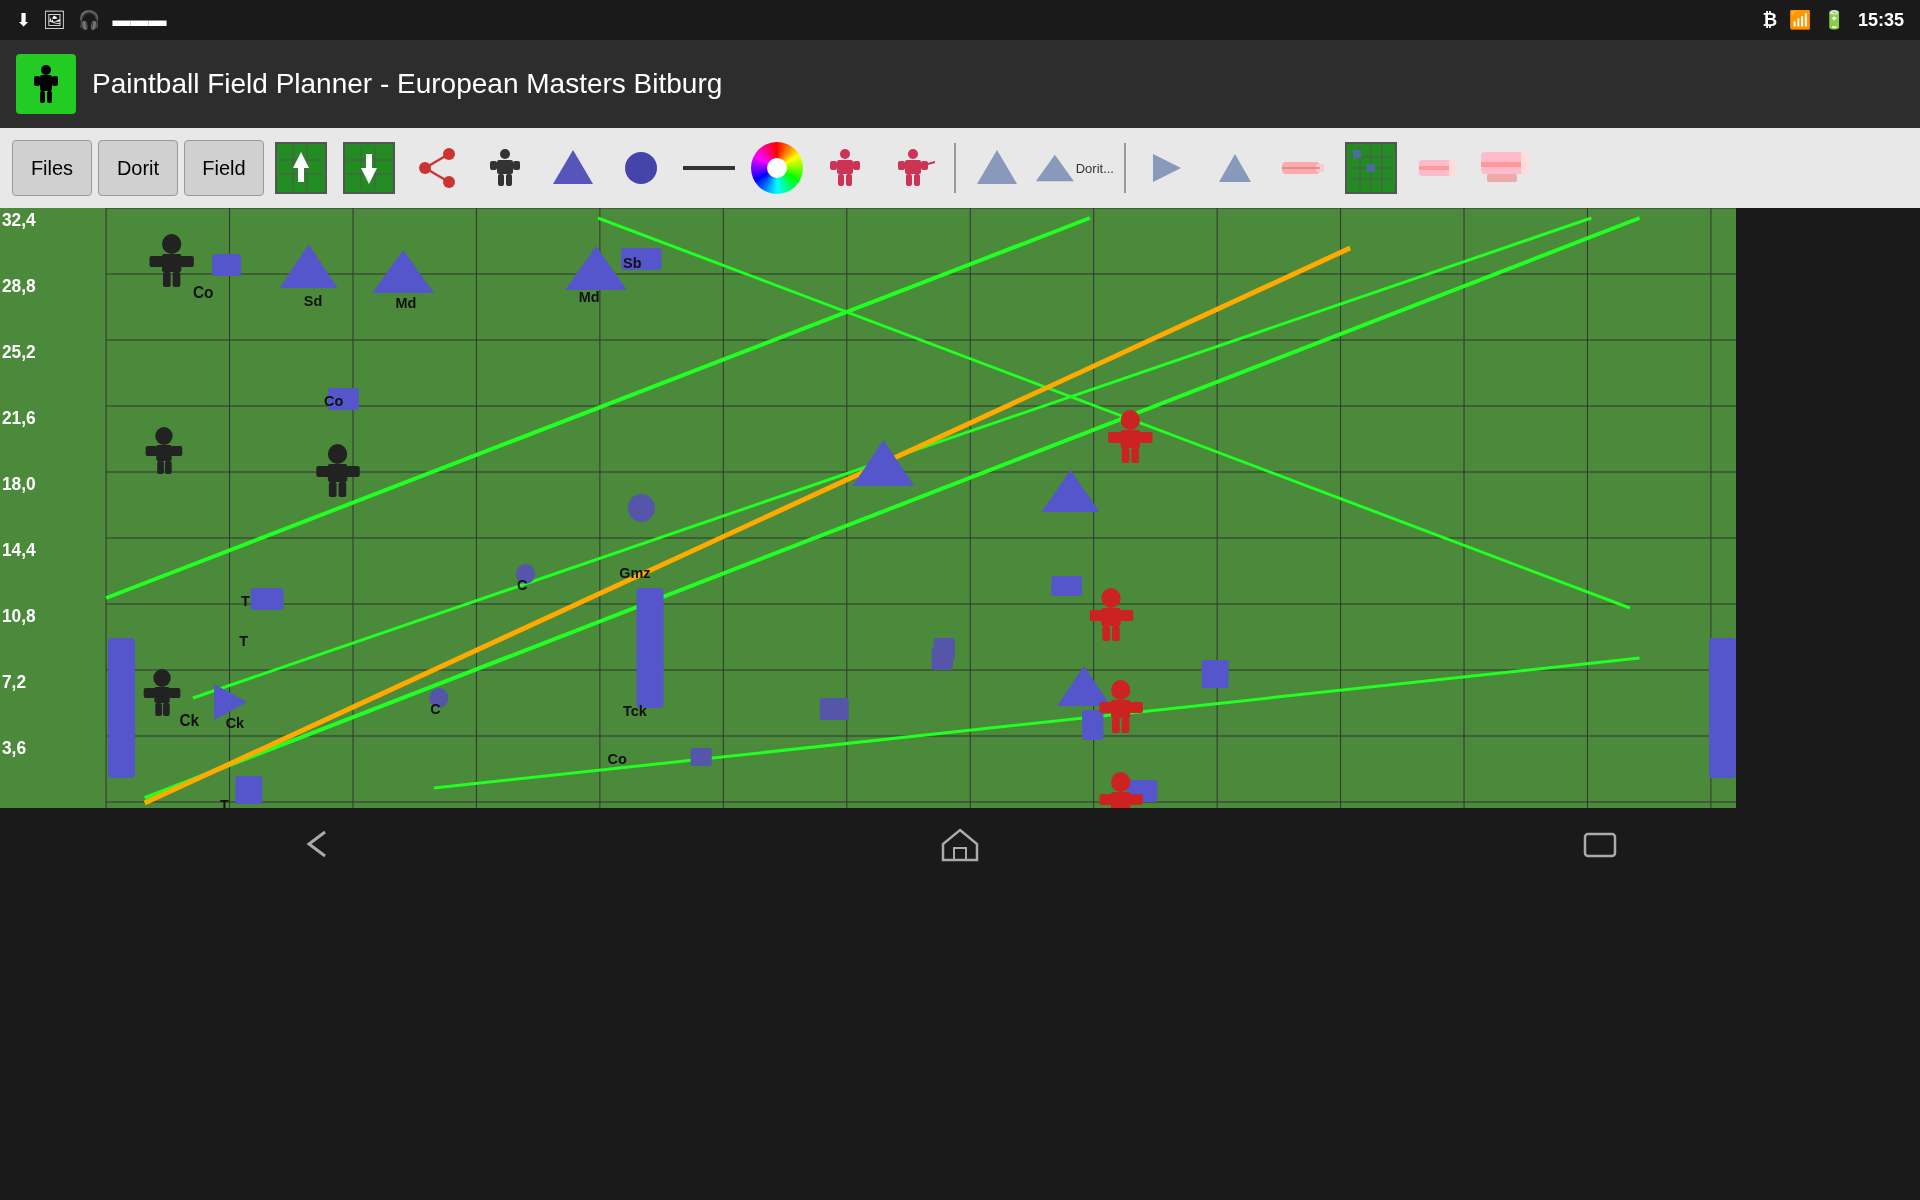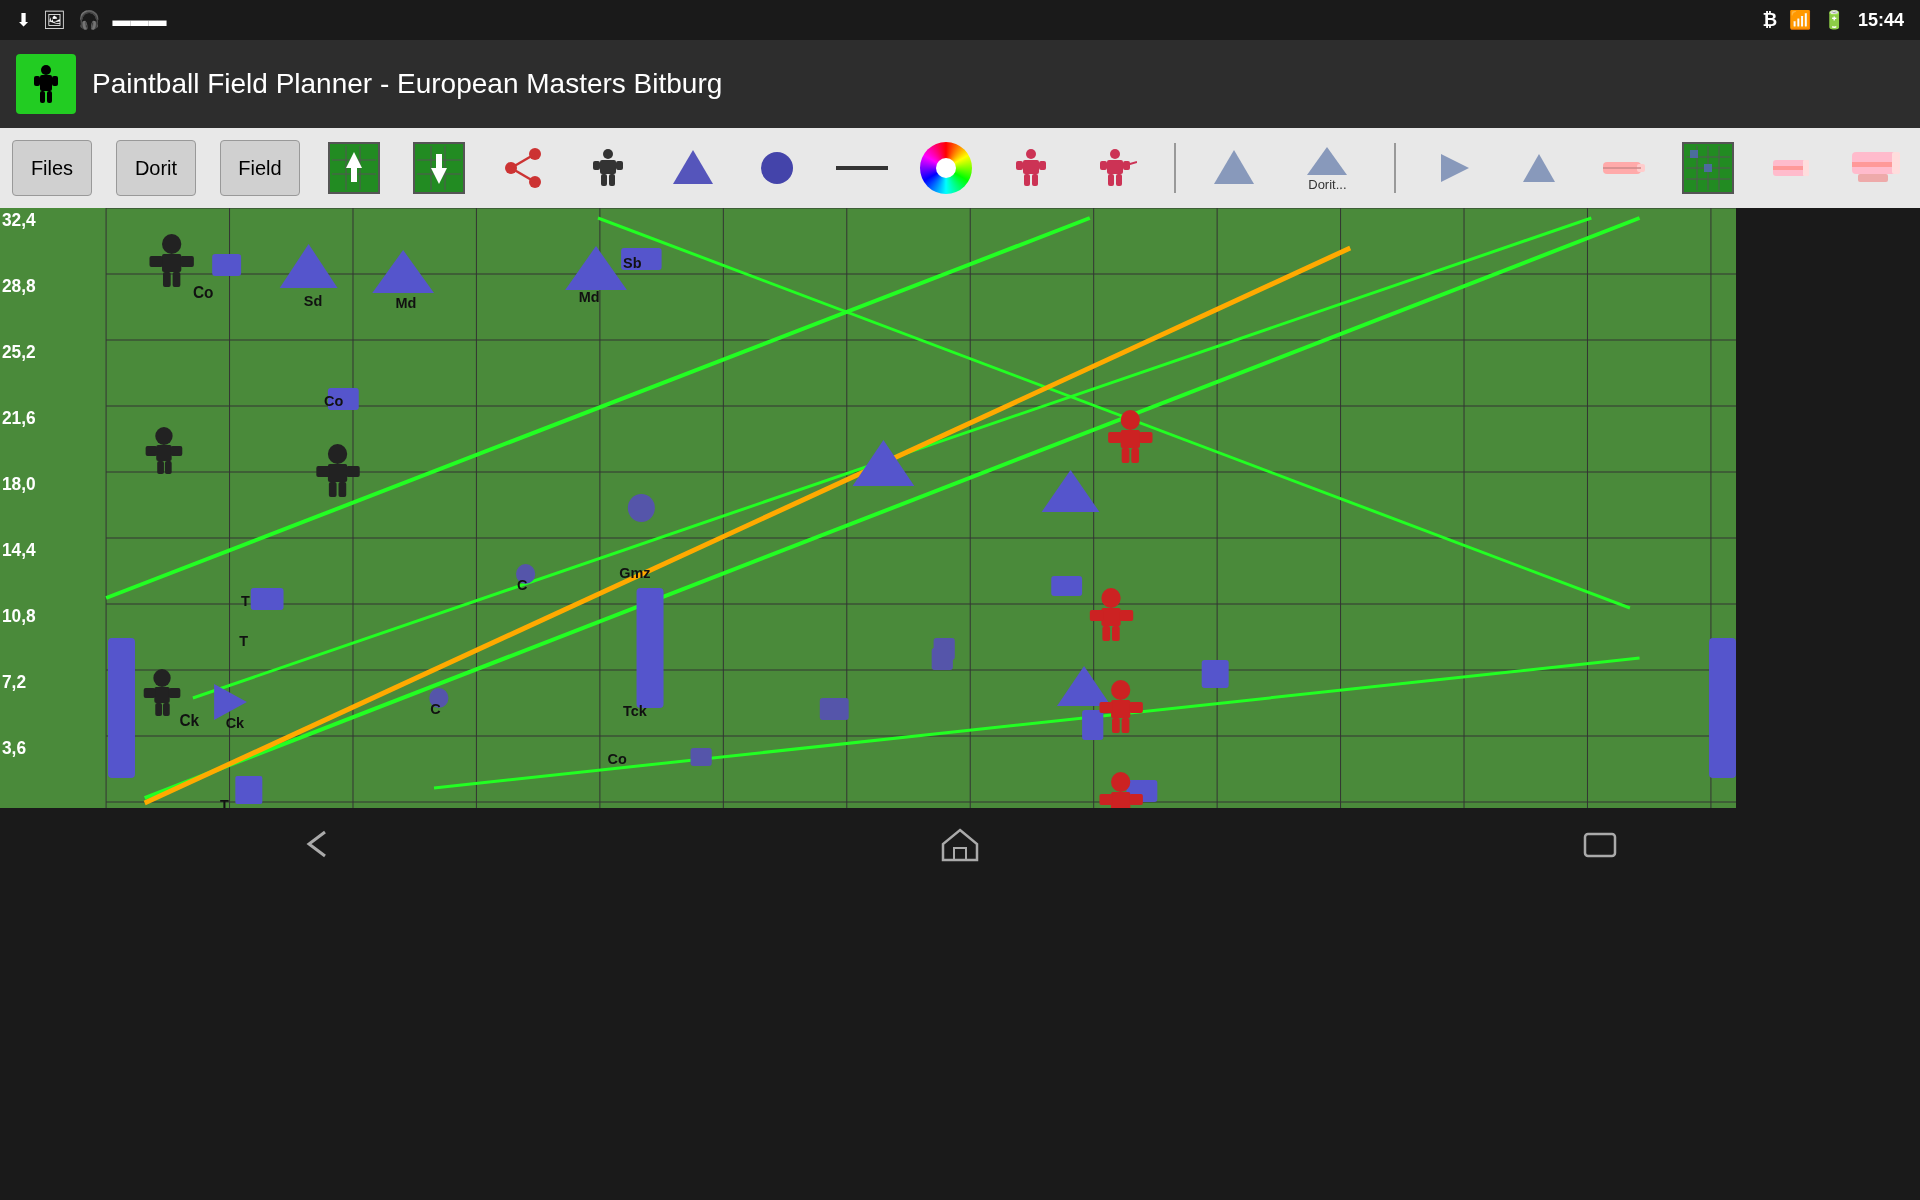--- a/index.html
+++ b/index.html
@@ -24,21 +24,21 @@
       width: 60px; height: 60px; background: #22cc22;
       display: flex; align-items: center; justify-content: center;
       border-radius: 4px;
     }
     .app-icon svg { width: 44px; height: 44px; }
     #app-title { color: white; font-size: 28px; font-weight: normal; }
 
     
     #toolbar {
       width: 100%; height: 80px; background: #e8e8e8;
-      display: flex; align-items: center; padding: 0 12px; gap: 24px;
+      display: flex; align-items: center; padding: 0 12px; gap: 6px;
     }
     .toolbar-btn {
       height: 56px; min-width: 80px; background: #d0d0d0;
       border: 1px solid #999; border-radius: 4px;
       display: flex; align-items: center; justify-content: center;
       font-size: 20px; cursor: pointer; padding: 0 12px;
     }
     .toolbar-icon-btn {
       width: 62px; height: 62px; background: transparent;
       border: none; display: flex; align-items: center; justify-content: center;
@@ -91,21 +91,21 @@
   <div class="status-left">
     <span class="status-icon">⬇</span>
     <span class="status-icon">🖼</span>
     <span class="status-icon">🎧</span>
     <span class="status-icon">▬▬▬</span>
   </div>
   <div class="status-right">
     <span class="status-icon">₿</span>
     <span class="status-icon">📶</span>
     <span class="status-icon">🔋</span>
-    <span>15:44</span>
+    <span>15:35</span>
   </div>
 </div>
 
 <div id="title-bar">
   <div class="app-icon">
     <svg viewBox="0 0 44 44" fill="none" xmlns="http://www.w3.org/2000/svg">
 
       <ellipse cx="22" cy="8" rx="5" ry="5" fill="black"></ellipse>
       <rect x="16" y="13" width="12" height="16" rx="2" fill="black"></rect>
       <rect x="10" y="14" width="6" height="10" rx="2" fill="black"></rect>
@@ -228,21 +228,21 @@
   </div>
 
   <div class="divider-v"></div>
 
   <div class="toolbar-icon-btn">
     <svg width="44" height="44" viewBox="0 0 44 44">
       <polygon points="22,4 42,38 2,38" fill="#8899bb" stroke="none"></polygon>
     </svg>
   </div>
 
-  <div class="toolbar-icon-btn" style="flex-direction:column; width:80px;">
+  <div class="toolbar-icon-btn" style="flex-direction:row; width:80px;">
     <svg width="44" height="32" viewBox="0 0 44 32">
       <polygon points="22,2 42,30 2,30" fill="#8899bb"></polygon>
     </svg>
     <span style="font-size:13px; color:#333;">Dorit...</span>
   </div>
 
   <div class="divider-v"></div>
 
   <div class="toolbar-icon-btn">
     <svg width="44" height="44" viewBox="0 0 44 44">

